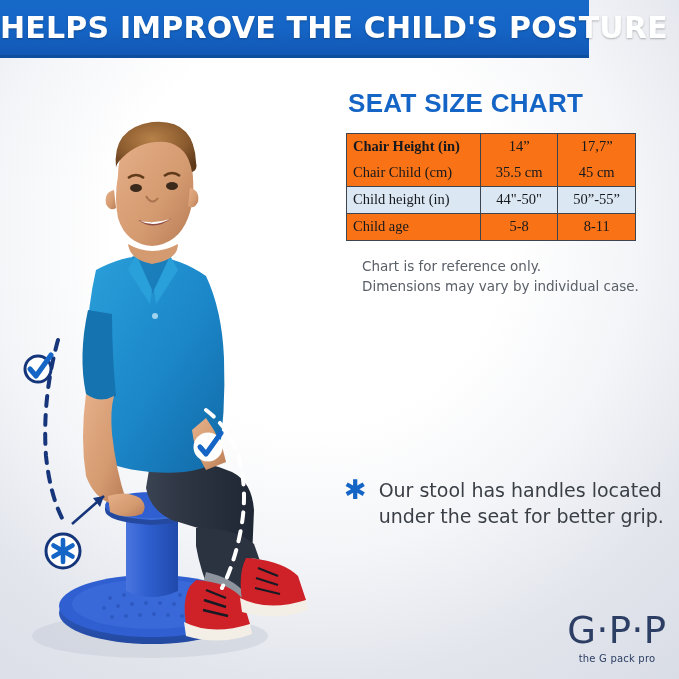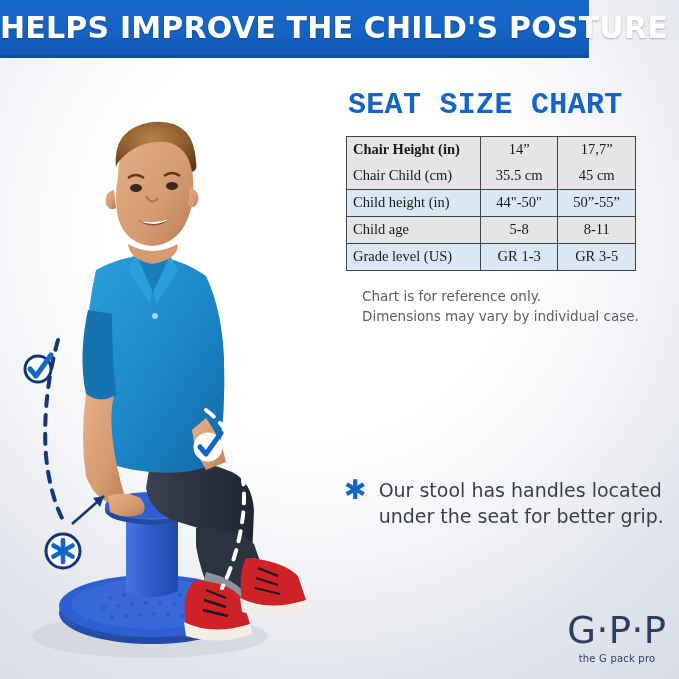--- a/index.html
+++ b/index.html
@@ -31,42 +31,42 @@
     font-weight:bold;
     letter-spacing:.2px;
     font-family:"DejaVu Sans", sans-serif;
     text-shadow:0 1px 2px rgba(0,0,0,.28);
     white-space:nowrap;
   }
 
   
   .right-col{position:absolute;left:346px;top:88px;width:312px;}
   .chart-title{
-    color:#1565c6;font-size:30px;font-weight:bold;
-    font-family:Liberation Mono, monospace;
+    color:#1565c6;font-size:26px;font-weight:bold;
+    font-family:Liberation Sans, sans-serif;
     letter-spacing:.3px;margin:0 0 14px 2px;
   }
   table.size-chart{
     border-collapse:collapse;
     width:290px;
     font-family:"Liberation Serif", serif;
     font-size:14.5px;
     color:#15181c;
     background:#ffffff;
   }
   table.size-chart td{
     border:1px solid #3c4450;
     padding:3px 6px;
     line-height:1.35;
     height:20px;
   }
   td.lbl{text-align:left;width:136px;}
   td.val{text-align:center;width:68px;}
   tr.shaded td{background:#dbe7f3;}
-  tr.plain td{background:#e5e5e5;}
+  tr.plain td{background:#f97316;}
   tr.nb-bottom td{border-bottom:none;}
   tr.nb-top td{border-top:none;}
   td.bold{font-weight:bold;}
 
   .note{
     margin-top:16px;margin-left:16px;
     font-size:13.5px;color:#5a6068;line-height:1.45;
     font-family:"DejaVu Sans", sans-serif;
   }
   .note div{white-space:nowrap;}
@@ -289,25 +289,20 @@
         <tr class="shaded">
           <td class="lbl">Child height (in)</td>
           <td class="val">44"-50"</td>
           <td class="val">50”-55”</td>
         </tr>
         <tr class="plain">
           <td class="lbl">Child age</td>
           <td class="val">5-8</td>
           <td class="val">8-11</td>
         </tr>
-        <tr class="shaded">
-          <td class="lbl">Grade level (US)</td>
-          <td class="val">GR 1-3</td>
-          <td class="val">GR 3-5</td>
-        </tr>
       </tbody>
     </table>
 
     <div class="note">
       <div>Chart is for reference only.</div>
       <div>Dimensions may vary by individual case.</div>
     </div>
   </div>
 
   <div class="feature">

